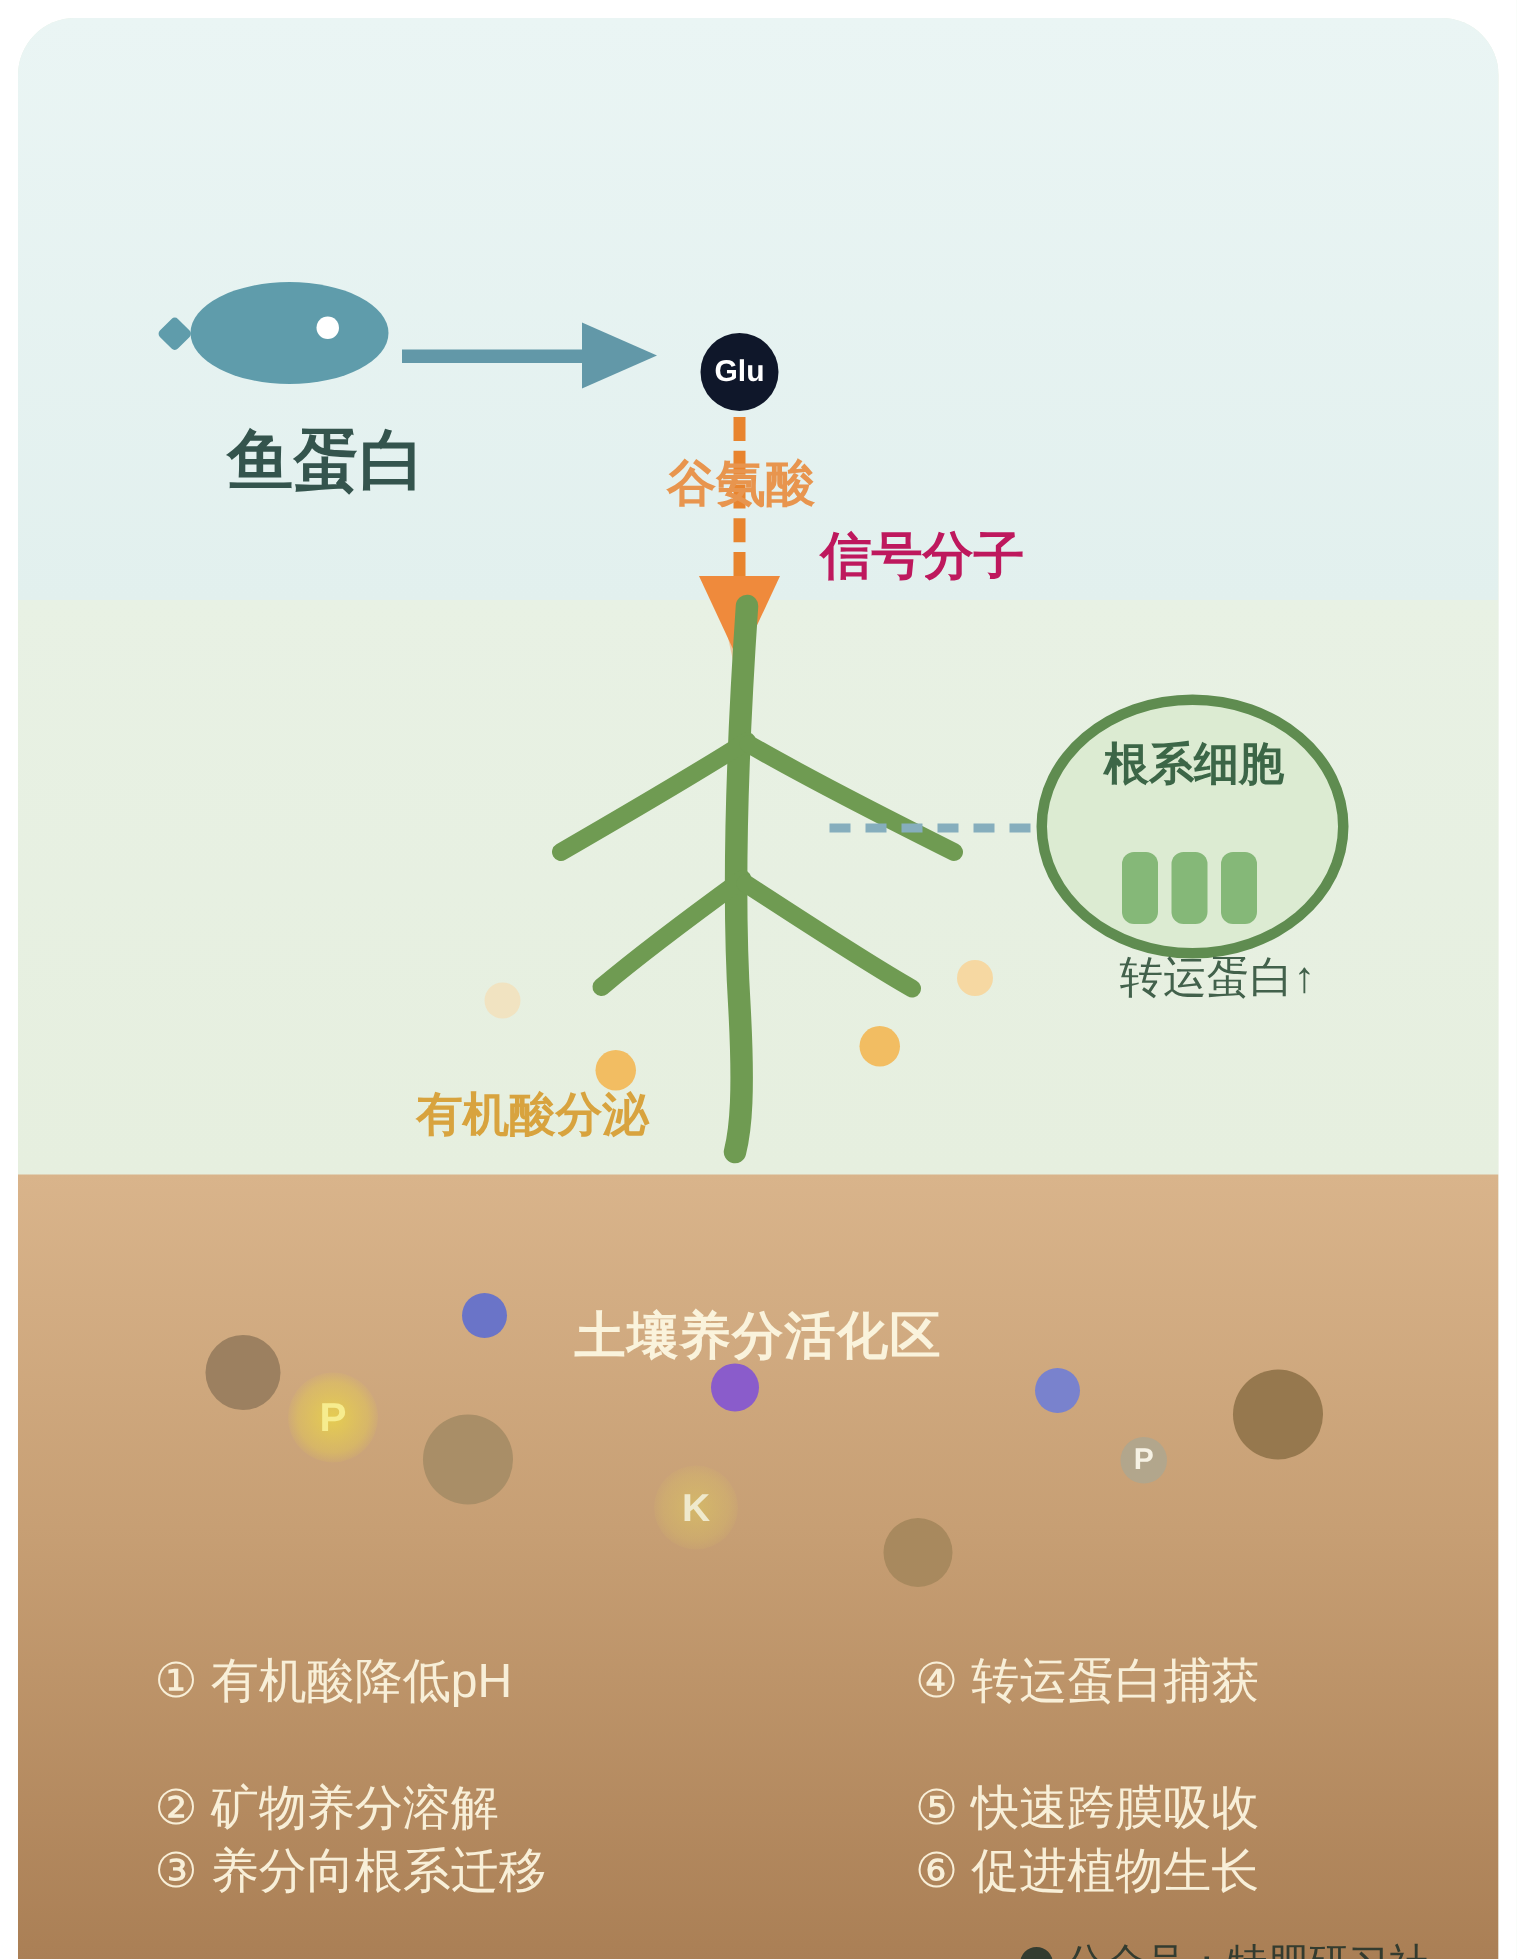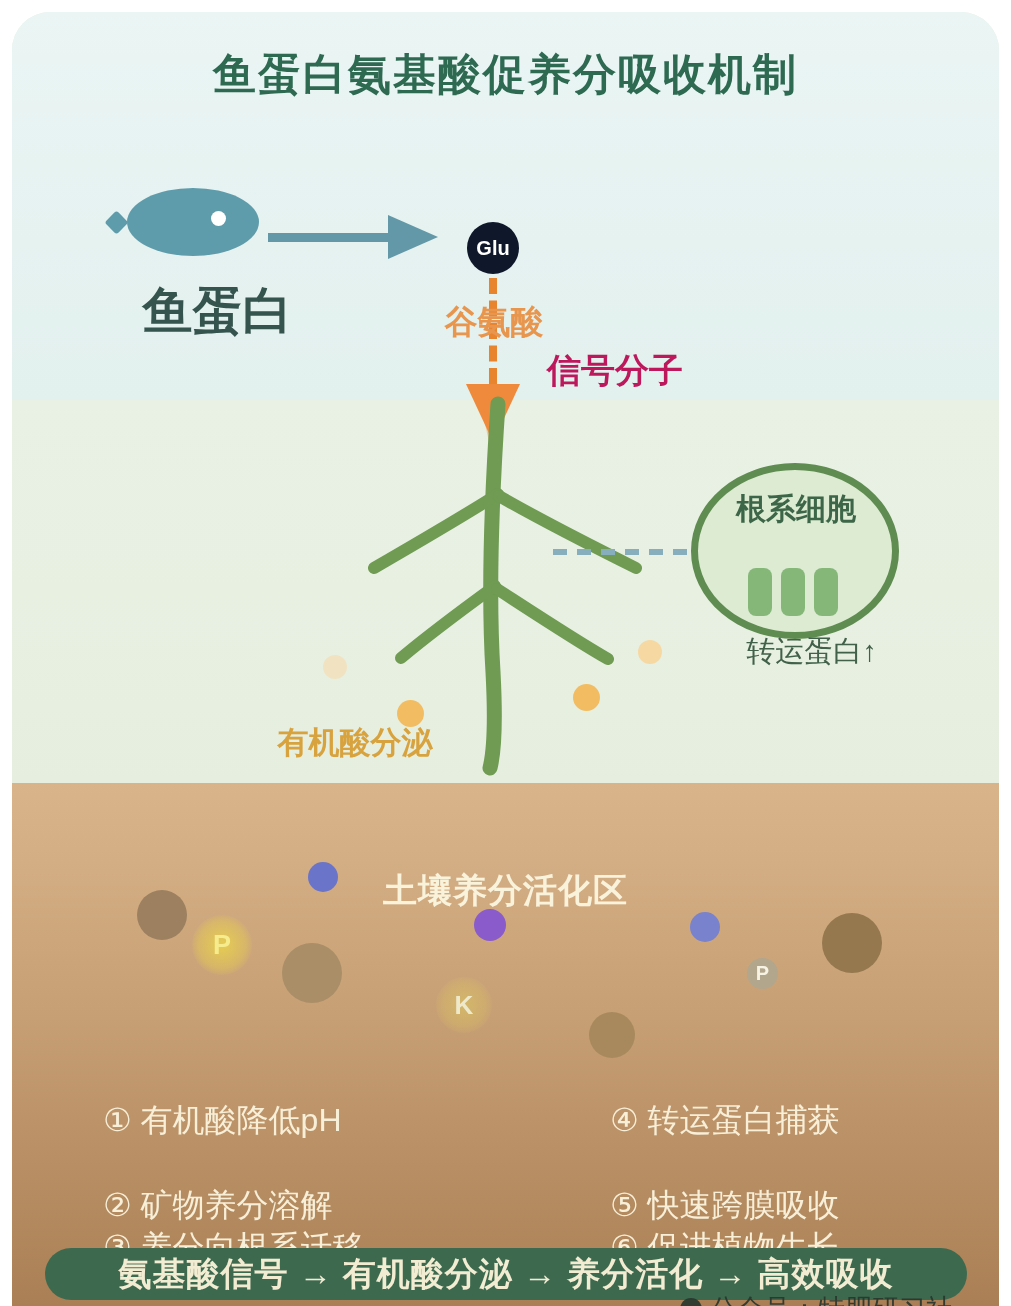--- a/index.html
+++ b/index.html
@@ -13,21 +13,21 @@
   #sec-soil{top:771px;height:523px;background:linear-gradient(180deg,#d9b48b 0%,#c79f74 45%,#aa7f55 100%);}
   .abs{position:absolute;}
   .ctr{display:flex;align-items:center;justify-content:center;text-align:center;}
 
   #title{top:34px;left:0;width:987px;font-size:43px;font-weight:bold;color:#2e6a52;letter-spacing:2px;}
 
   
   #fish-body{left:115px;top:176px;width:132px;height:68px;border-radius:50%;background:#5f9cab;}
   #fish-eye{left:199px;top:199px;width:15px;height:15px;border-radius:50%;background:#ffffff;}
   #fish-tail{left:96px;top:202px;width:17px;height:17px;background:#5f9cab;transform:rotate(45deg);border-radius:3px;}
-  #fish-label{left:118px;top:266px;width:175px;font-size:50px;font-weight:bold;color:#34544d;}
+  #fish-label{left:118px;top:266px;width:175px;font-size:44px;font-weight:bold;color:#34544d;}
 
   
   #to-glu-shaft{left:256px;top:221px;width:122px;height:9px;background:#6298a8;}
   #to-glu-head{left:376px;top:203px;width:0;height:0;border-top:22px solid transparent;
                border-bottom:22px solid transparent;border-left:50px solid #6298a8;}
 
   
   #glu-badge{left:455px;top:210px;width:52px;height:52px;border-radius:50%;background:#0f172a;
              color:#ffffff;font-size:20px;font-weight:bold;}
   #glu-dash{left:477px;top:266px;height:106px;width:0;border-left:8px dashed #e8842e;}
@@ -89,21 +89,20 @@
 </head>
 <body>
 
 <div id="stage">
   <div id="card">
 
     <div id="sec-sky" class="sec"></div>
     <div id="sec-root" class="sec"></div>
     <div id="sec-soil" class="sec"></div>
 
-    <div id="title" class="abs ctr">鱼蛋白氨基酸促养分吸收机制</div>
 
     <div id="fish-tail" class="abs"></div>
     <div id="fish-body" class="abs"></div>
     <div id="fish-eye" class="abs"></div>
     <div id="fish-label" class="abs ctr">鱼蛋白</div>
 
     <div id="to-glu-shaft" class="abs"></div>
     <div id="to-glu-head" class="abs"></div>
 
     <div id="glu-dash" class="abs"></div>
@@ -147,21 +146,20 @@
     <div id="nutK" class="abs ctr">K</div>
     <div id="nutP2" class="abs ctr">P</div>
 
     <div class="abs step steps-left row1">① 有机酸降低pH</div>
     <div class="abs step steps-left row2">② 矿物养分溶解</div>
     <div class="abs step steps-left row3">③ 养分向根系迁移</div>
     <div class="abs step steps-right row1">④ 转运蛋白捕获</div>
     <div class="abs step steps-right row2">⑤ 快速跨膜吸收</div>
     <div class="abs step steps-right row3">⑥ 促进植物生长</div>
 
-    <div id="flow-bar" class="abs ctr">氨基酸信号 → 有机酸分泌 → 养分活化 → 高效吸收</div>
 
     <div id="watermark" class="abs">
       <span id="wm-icon"></span>
       <span id="wm-text">公众号：特肥研习社</span>
     </div>
 
   </div>
 </div>
 
 </body></html>

